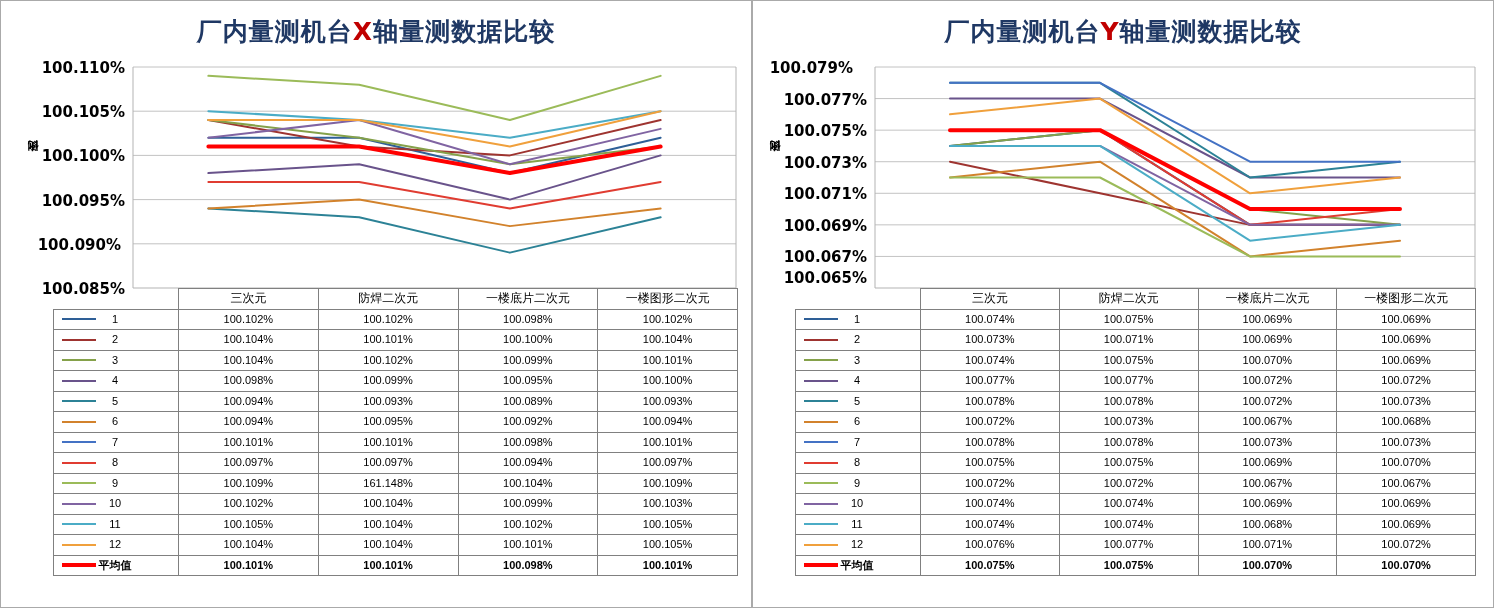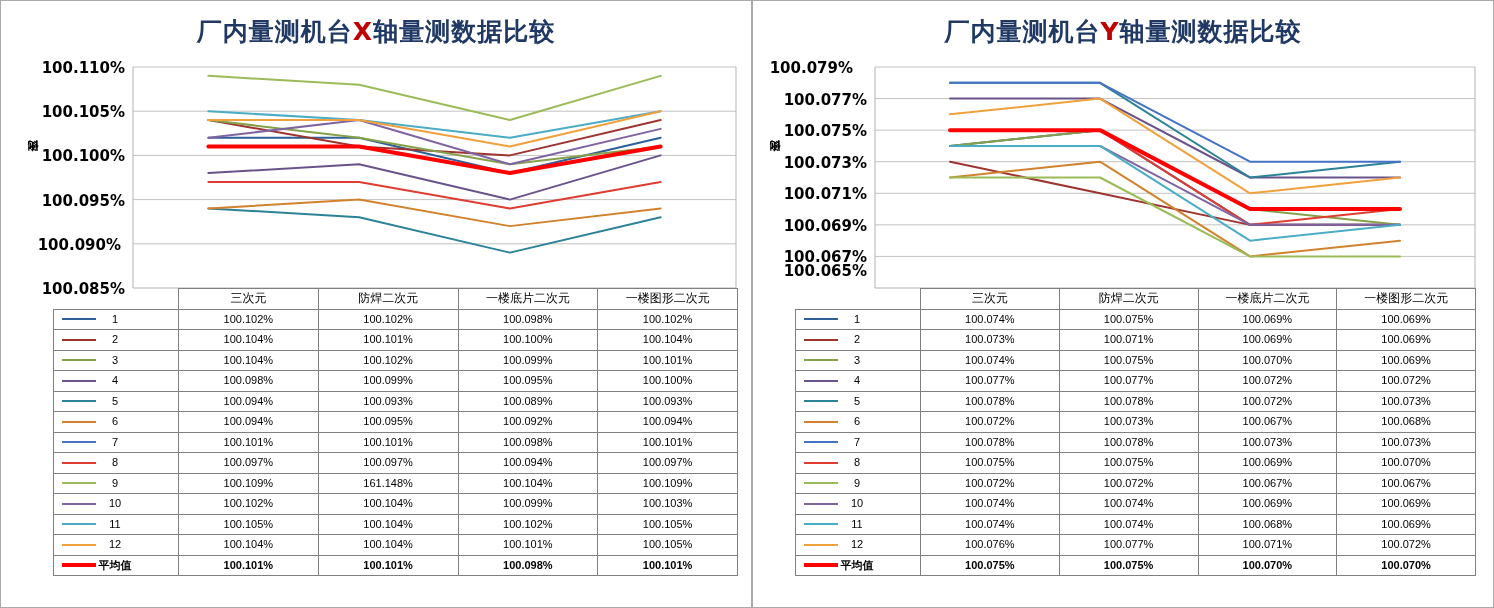--- a/index.html
+++ b/index.html
@@ -189,21 +189,21 @@
   <div class="panel right" id="panel-1">
       <div class="chart-title"><span>厂内量测机台</span><span class="axis-letter">Y</span><span>轴量测数据比较</span></div>
       <div class="ylabel" style="left: 16px; top: 160px;">比例</div>
       <div class="ytick" style="top: 58px; left: 0; width: 100px;">100.079%</div>
       <div class="ytick" style="top: 89.5714px; left: 14px; width: 100px;">100.077%</div>
       <div class="ytick" style="top: 121.143px; left: 14px; width: 100px;">100.075%</div>
       <div class="ytick" style="top: 152.714px; left: 14px; width: 100px;">100.073%</div>
       <div class="ytick" style="top: 184.286px; left: 14px; width: 100px;">100.071%</div>
       <div class="ytick" style="top: 215.857px; left: 14px; width: 100px;">100.069%</div>
       <div class="ytick" style="top: 247.429px; left: 14px; width: 100px;">100.067%</div>
-      <div class="ytick" style="top: 261px; left: 14px; width: 100px;">100.065%</div>
+      <div class="ytick" style="top: 268px; left: 14px; width: 100px;">100.065%</div>
       <svg class="lines" width="752" height="300" style="top: 0px;">
         <line x1="122" x2="722" y1="66" y2="66" stroke="#b3b3b3" stroke-width="0.8"></line>
         <line x1="122" x2="722" y1="97.57142857142857" y2="97.57142857142857" stroke="#b3b3b3" stroke-width="0.8"></line>
         <line x1="122" x2="722" y1="129.14285714285714" y2="129.14285714285714" stroke="#b3b3b3" stroke-width="0.8"></line>
         <line x1="122" x2="722" y1="160.71428571428572" y2="160.71428571428572" stroke="#b3b3b3" stroke-width="0.8"></line>
         <line x1="122" x2="722" y1="192.28571428571428" y2="192.28571428571428" stroke="#b3b3b3" stroke-width="0.8"></line>
         <line x1="122" x2="722" y1="223.85714285714286" y2="223.85714285714286" stroke="#b3b3b3" stroke-width="0.8"></line>
         <line x1="122" x2="722" y1="255.42857142857142" y2="255.42857142857142" stroke="#b3b3b3" stroke-width="0.8"></line>
         <line x1="122" x2="722" y1="287" y2="287" stroke="#b3b3b3" stroke-width="1.2"></line>
         <line x1="122" x2="122" y1="66" y2="287" stroke="#b3b3b3" stroke-width="1"></line>

